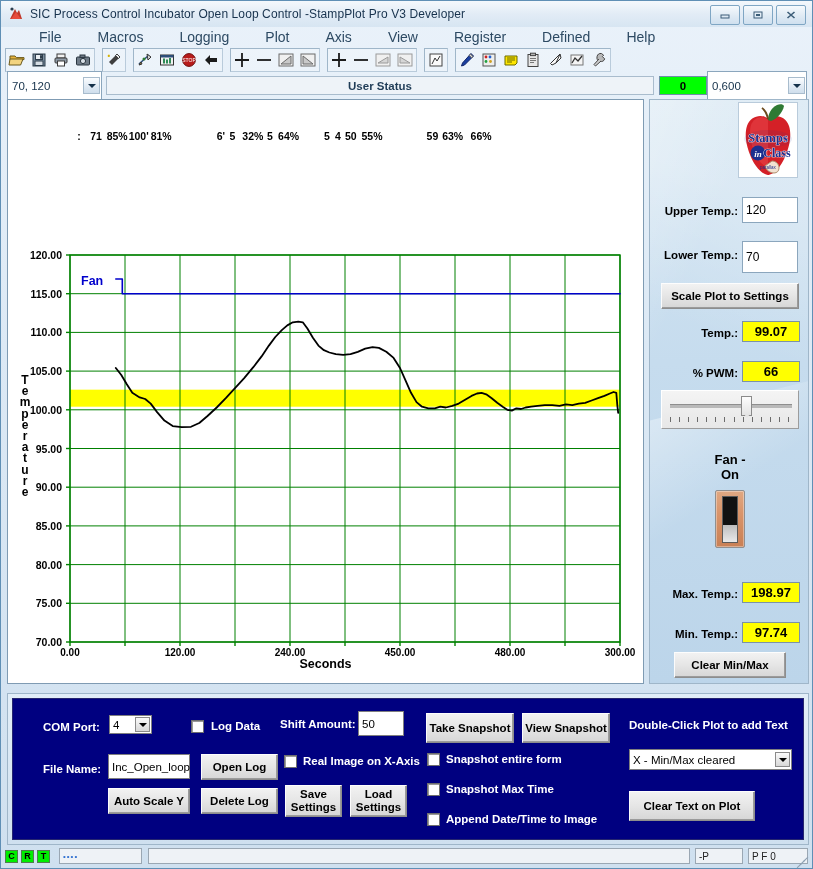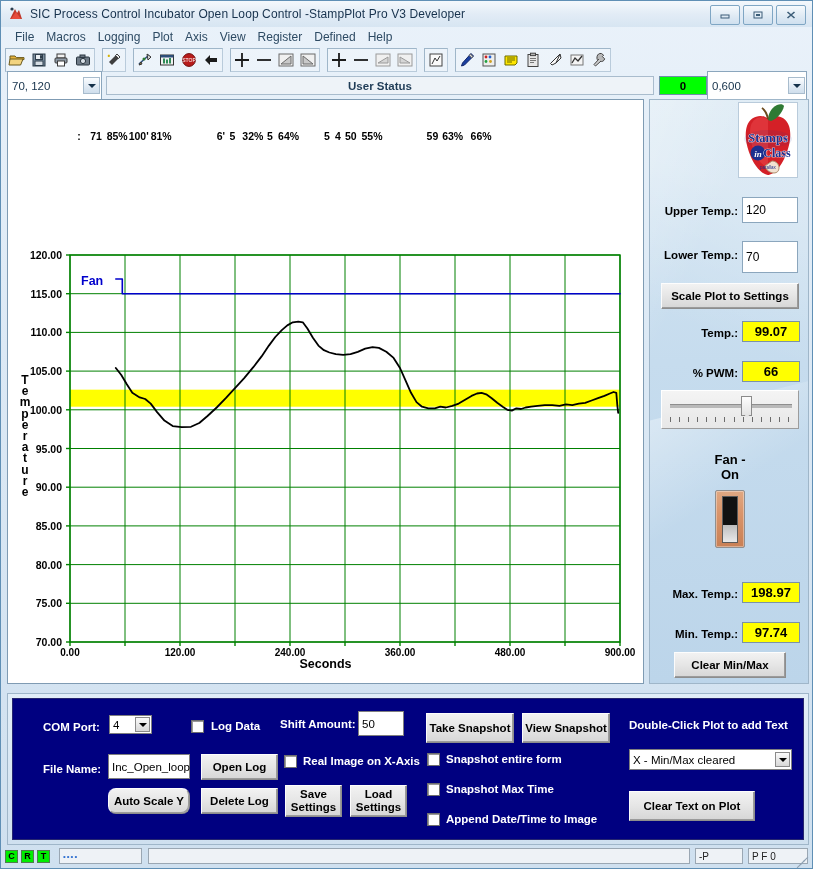--- a/index.html
+++ b/index.html
@@ -35,21 +35,21 @@
     display:flex;align-items:center;justify-content:center;
     font-size:10px;color:#31536e;
   }
   .winbtn svg{display:block}
   
   .menubar{
     position:absolute;left:0;top:26px;width:100%;height:19px;
     display:flex;align-items:center;padding-left:8px;box-sizing:border-box;
   }
   .menubar .mi{
-    font-size:12px;color:#2d4a63;padding:1px 6px;white-space:nowrap;
+    font-size:14px;color:#2d4a63;padding:1px 6px;white-space:nowrap;margin-left:24px;
   }
   
   .toolbar{
     position:absolute;left:0;top:45px;width:100%;height:28px;
     display:flex;align-items:center;padding-left:4px;box-sizing:border-box;
   }
   .tgroup{display:flex;align-items:center;border:1px solid transparent;}
   .tgroup.sunk{
     border:1px solid #b9cbdb;border-top-color:#9fb6c9;border-left-color:#9fb6c9;
     background:rgba(255,255,255,.22);
@@ -530,23 +530,23 @@
         <div class="ytick" style="top: 387.2px; right: 581px;">90.00</div>
         <div class="ytick" style="top: 425.9px; right: 581px;">85.00</div>
         <div class="ytick" style="top: 464.6px; right: 581px;">80.00</div>
         <div class="ytick" style="top: 503.3px; right: 581px;">75.00</div>
         <div class="ytick" style="top: 542px; right: 581px;">70.00</div>
       </div>
     <div id="xtick-host">
         <div class="xtick" style="left: 62px; top: 547px;">0.00</div>
         <div class="xtick" style="left: 172px; top: 547px;">120.00</div>
         <div class="xtick" style="left: 282px; top: 547px;">240.00</div>
-        <div class="xtick" style="left: 392px; top: 547px;">360.00</div>
+        <div class="xtick" style="left: 392px; top: 547px;">450.00</div>
         <div class="xtick" style="left: 502px; top: 547px;">480.00</div>
-        <div class="xtick" style="left: 612px; top: 547px;">900.00</div>
+        <div class="xtick" style="left: 612px; top: 547px;">300.00</div>
       </div>
     <div id="annot-host">
         <div class="annot" style="left: 69.3333px; top: 30px;">:</div>
         <div class="annot" style="left: 82.1667px; top: 30px;">71</div>
         <div class="annot" style="left: 98.6667px; top: 30px;">85%</div>
         <div class="annot" style="left: 120.667px; top: 30px;">100'</div>
         <div class="annot" style="left: 142.667px; top: 30px;">81%</div>
         <div class="annot" style="left: 208.667px; top: 30px;">6'</div>
         <div class="annot" style="left: 221.5px; top: 30px;">5</div>
         <div class="annot" style="left: 234.333px; top: 30px;">32%</div>
@@ -702,21 +702,21 @@
       <div class="blabel" style="left:198px;top:21px;">Log Data</div>
 
       <div class="blabel" style="left:267px;top:19px;">Shift Amount:</div>
       <div class="binput" style="left:345px;top:12px;width:46px;height:25px;">50</div>
 
       <div class="blabel" style="left:30px;top:64px;">File Name:</div>
       <div class="binput" style="left:95px;top:55px;width:82px;height:25px;">Inc_Open_loop</div>
 
       <div class="btn3d" style="left:188px;top:55px;width:77px;height:26px;">Open Log</div>
       <div class="btn3d" style="left:188px;top:89px;width:77px;height:26px;">Delete Log</div>
-      <div class="btn3d" style="left:95px;top:89px;width:82px;height:26px;border-radius:8px;">Auto Scale Y</div>
+      <div class="btn3d" style="left:95px;top:89px;width:82px;height:26px;">Auto Scale Y</div>
 
       <div class="chk" style="left:271px;top:56px;"></div>
       <div class="blabel" style="left:290px;top:56px;">Real Image on X-Axis</div>
 
       <div class="btn3d" style="left:272px;top:86px;width:57px;height:32px;flex-direction:column;">
         <span>Save</span>
         <span>Settings</span>
       </div>
       <div class="btn3d" style="left:337px;top:86px;width:57px;height:32px;flex-direction:column;">
         <span>Load</span>

